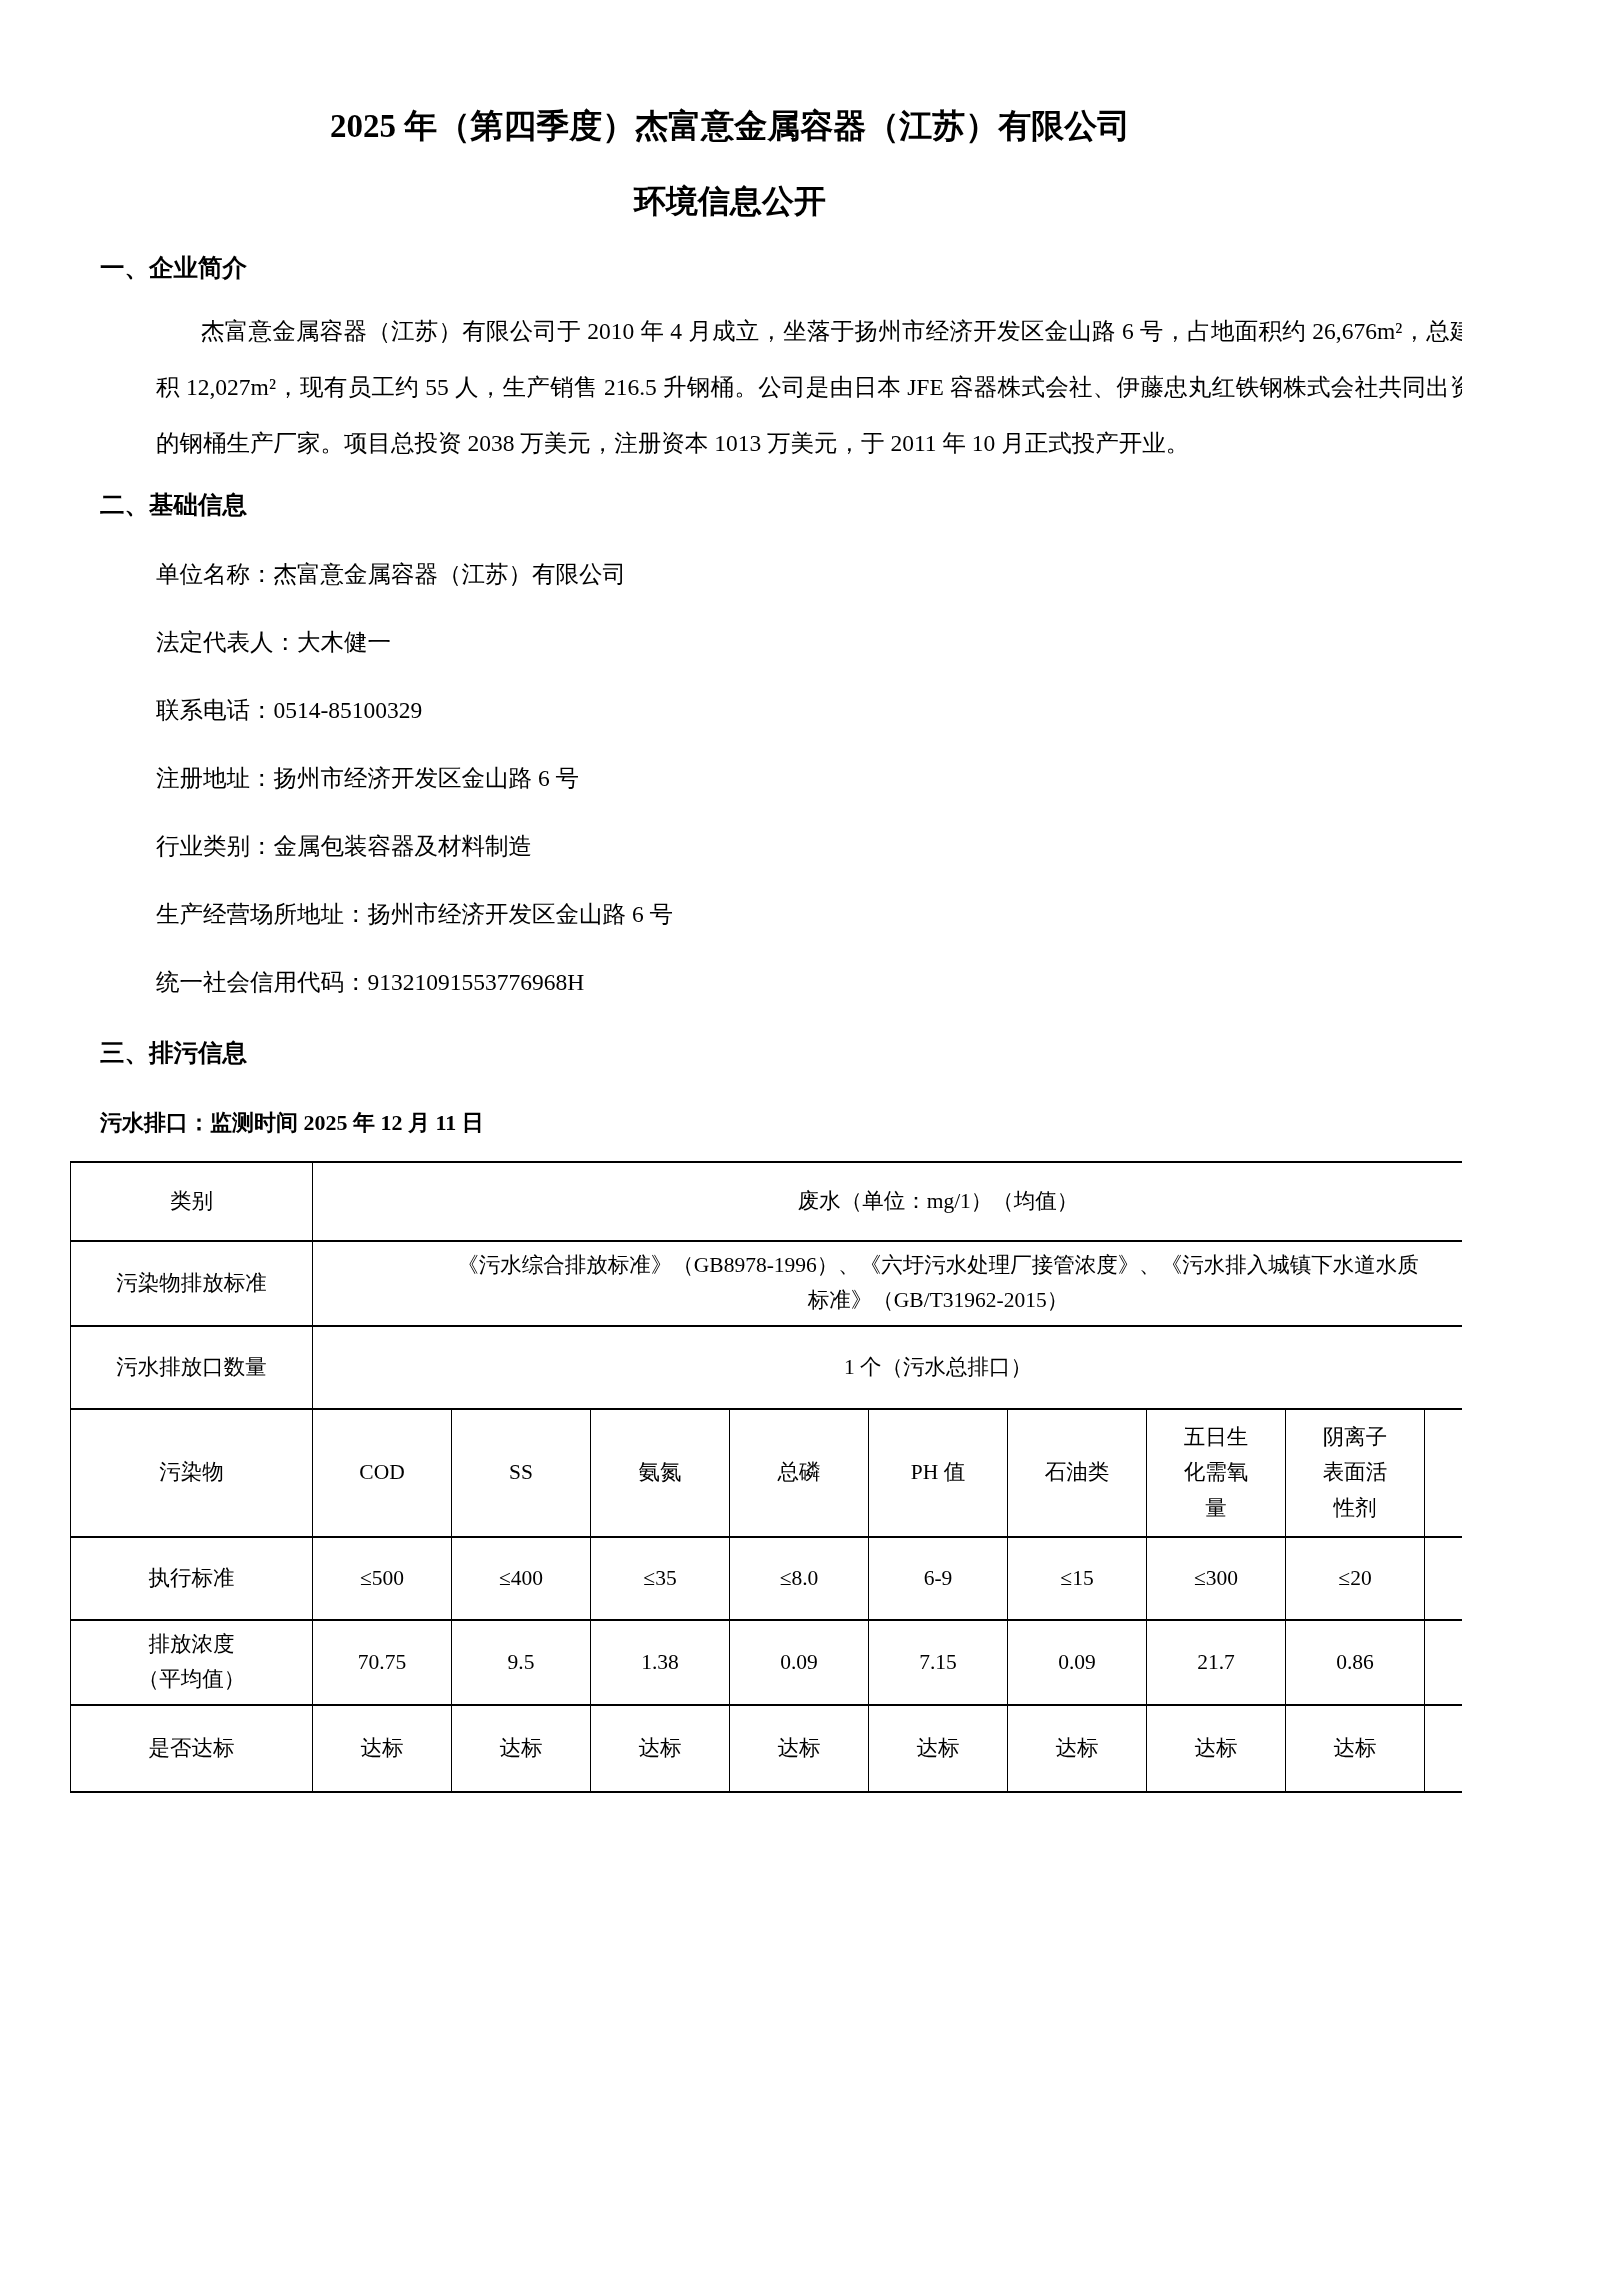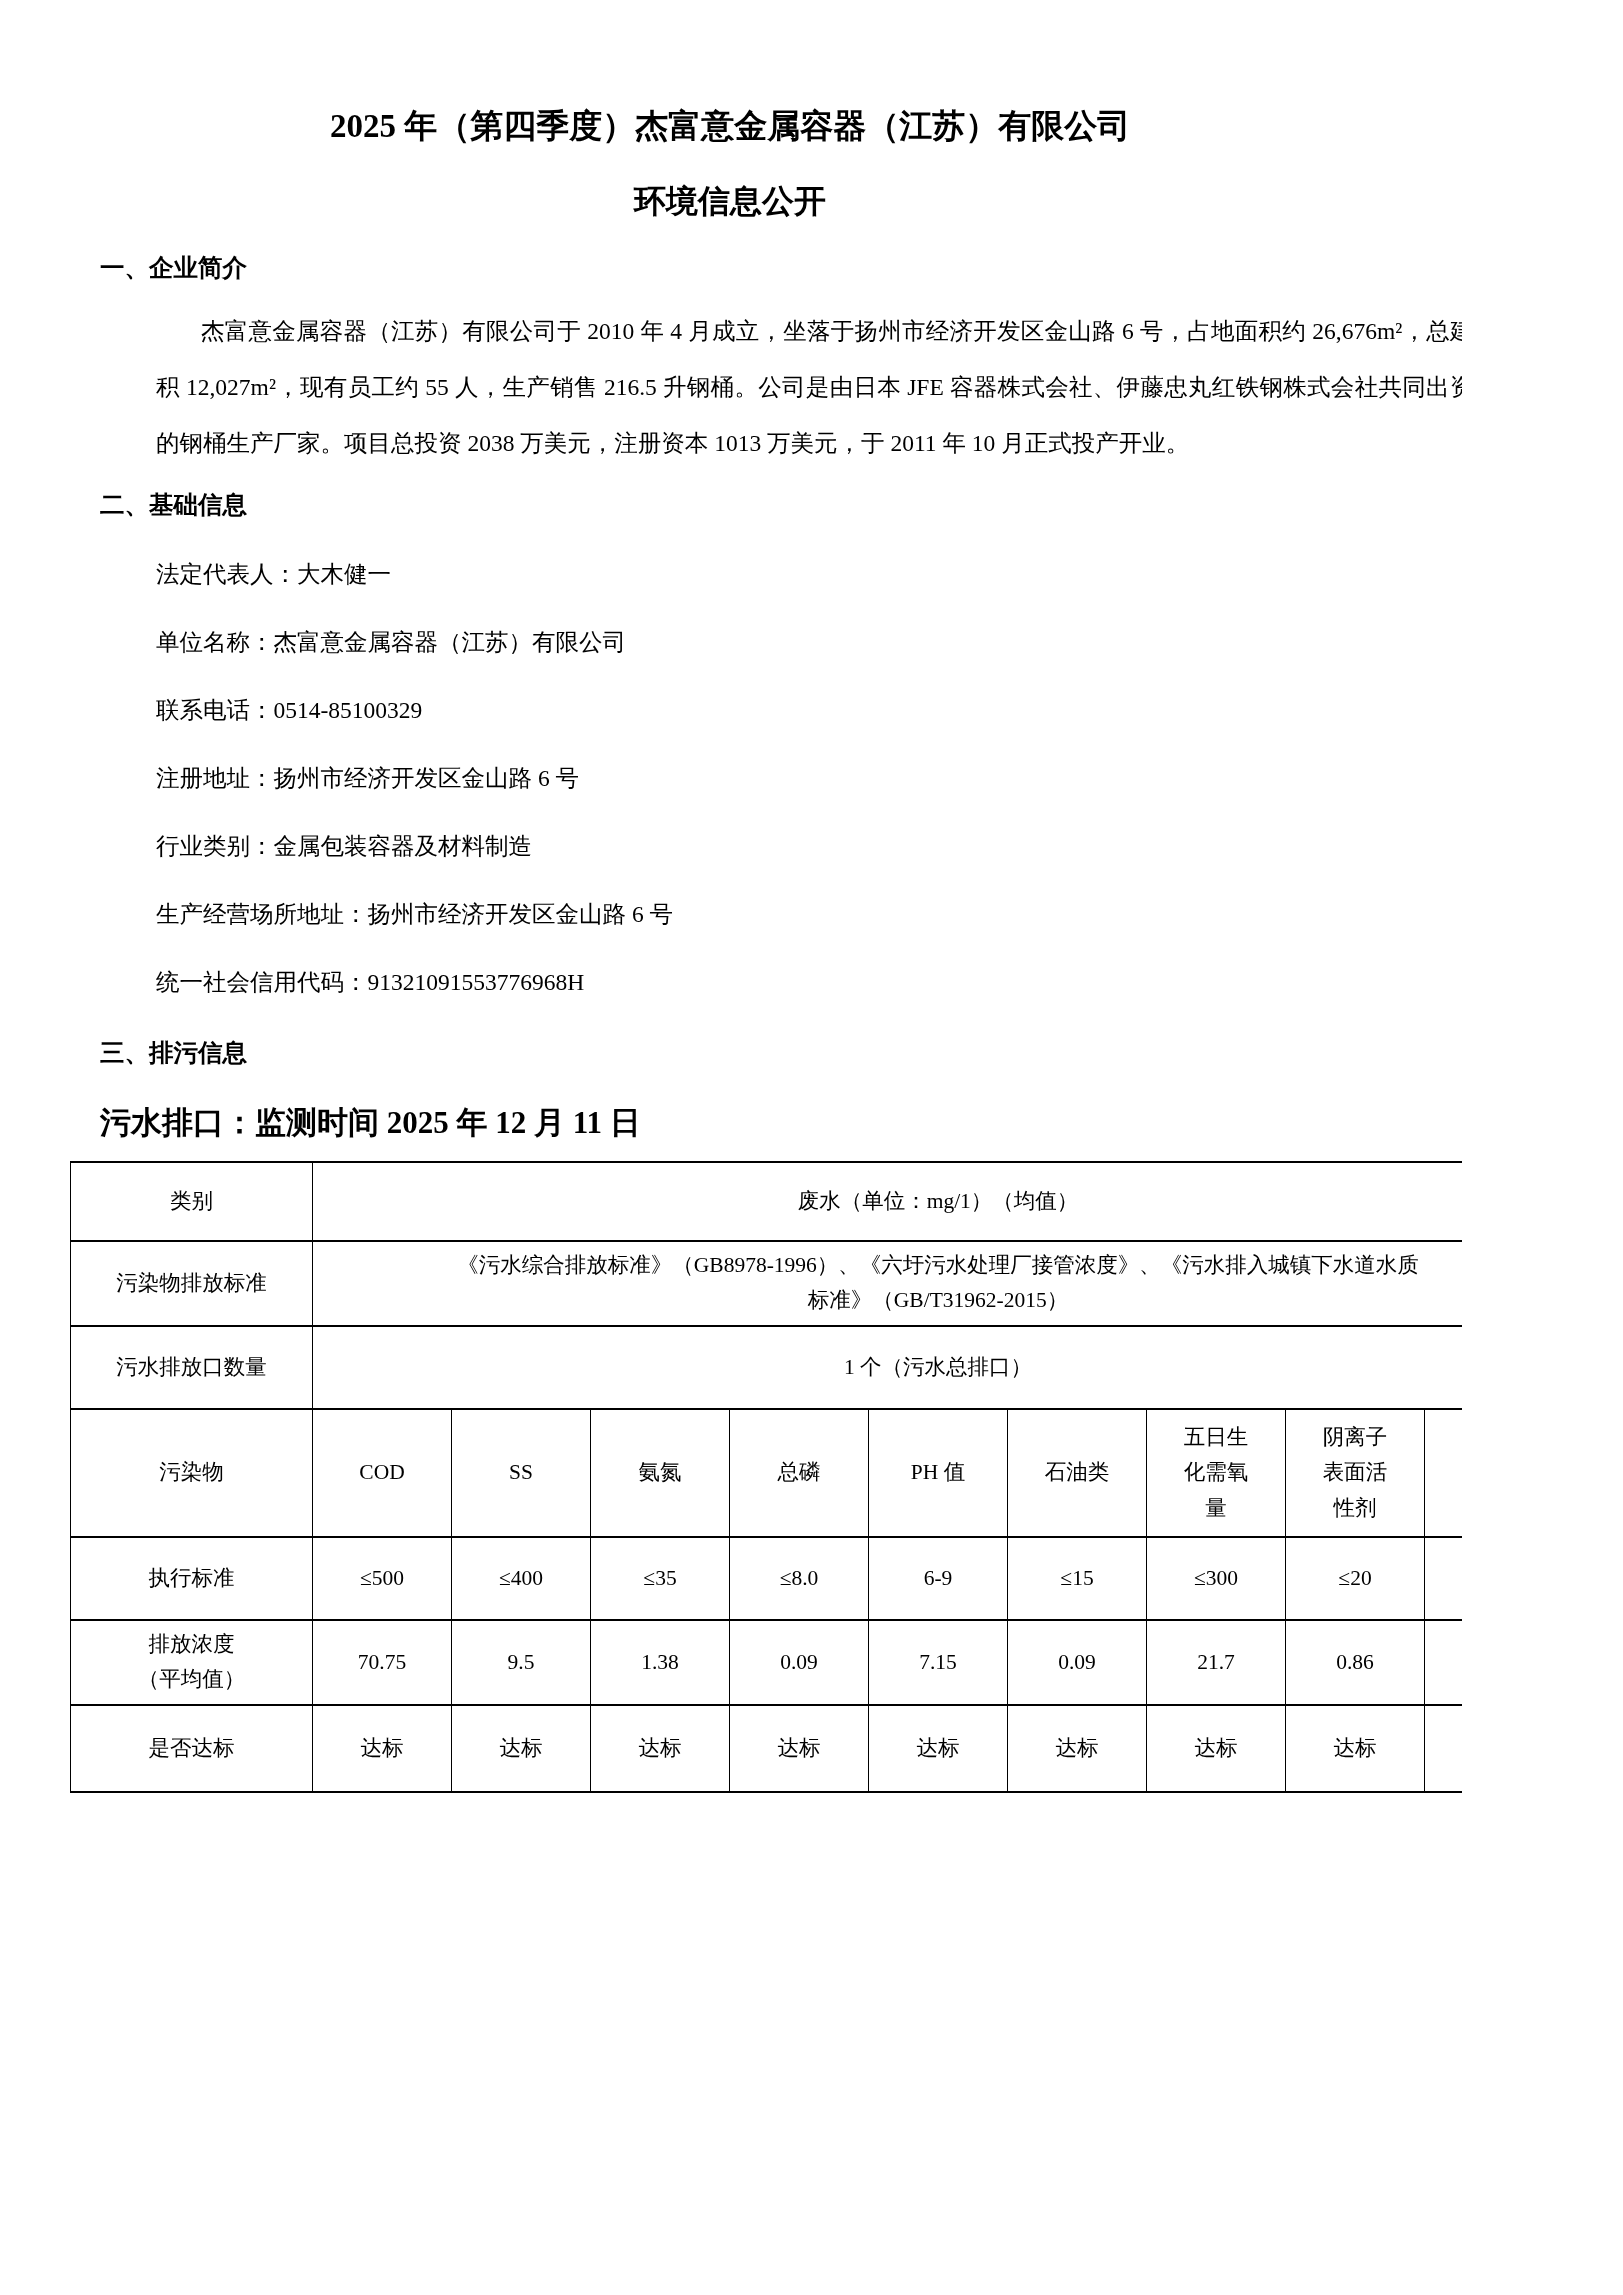--- a/index.html
+++ b/index.html
@@ -50,21 +50,21 @@
     text-indent: 45px;
   }
   .info-list { margin: 20px 0 0 56px; }
   .info-item {
     font-size: 23.5px;
     line-height: 68px;
     white-space: nowrap;
   }
   .monitor-line {
     margin-top: 39px;
-    font-size: 31px;
+    font-size: 22px;
     font-weight: bold;
     line-height: 31px;
   }
   table.ww-table {
     border-collapse: collapse;
     table-layout: fixed;
     width: 1492px;
     margin: 23px 0 0 -30px;
   }
   table.ww-table td {
@@ -96,22 +96,22 @@
 <div class="page">
 
   <h1 class="doc-title">2025 年（第四季度）杰富意金属容器（江苏）有限公司</h1>
   <h2 class="doc-subtitle">环境信息公开</h2>
 
   <h3 class="sec-heading s1">一、企业简介</h3>
   <p class="intro-para">杰富意金属容器（江苏）有限公司于 2010 年 4 月成立，坐落于扬州市经济开发区金山路 6 号，占地面积约 26,676m²，总建筑面积 12,027m²，现有员工约 55 人，生产销售 216.5 升钢桶。公司是由日本 JFE 容器株式会社、伊藤忠丸红铁钢株式会社共同出资设立的钢桶生产厂家。项目总投资 2038 万美元，注册资本 1013 万美元，于 2011 年 10 月正式投产开业。</p>
 
   <h3 class="sec-heading s2">二、基础信息</h3>
   <div class="info-list">
+    <div class="info-item">单位名称：杰富意金属容器（江苏）有限公司</div>
     <div class="info-item">法定代表人：大木健一</div>
-    <div class="info-item">单位名称：杰富意金属容器（江苏）有限公司</div>
     <div class="info-item">联系电话：0514-85100329</div>
     <div class="info-item">注册地址：扬州市经济开发区金山路 6 号</div>
     <div class="info-item">行业类别：金属包装容器及材料制造</div>
     <div class="info-item">生产经营场所地址：扬州市经济开发区金山路 6 号</div>
     <div class="info-item">统一社会信用代码：91321091553776968H</div>
   </div>
 
   <h3 class="sec-heading s3">三、排污信息</h3>
   <div class="monitor-line">污水排口：监测时间 2025 年 12 月 11 日</div>
 

